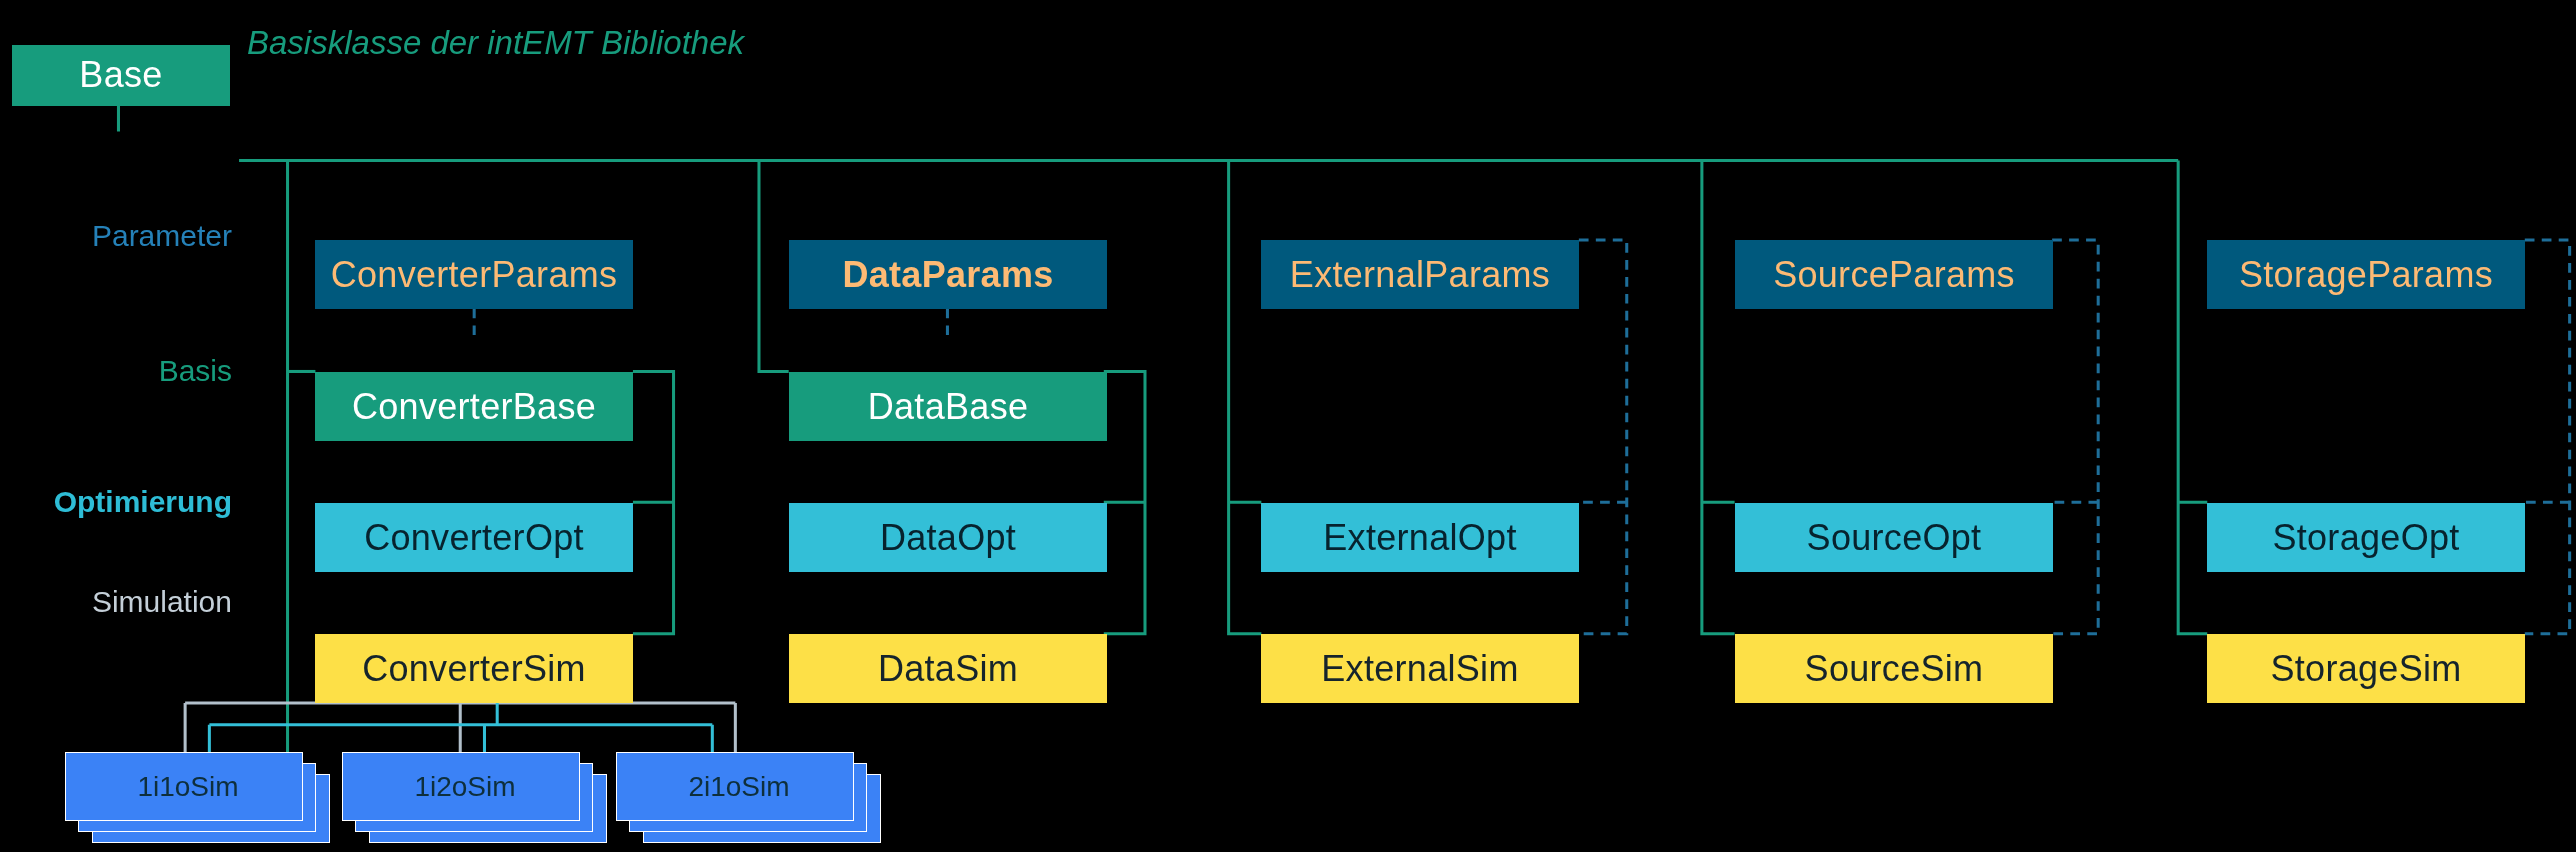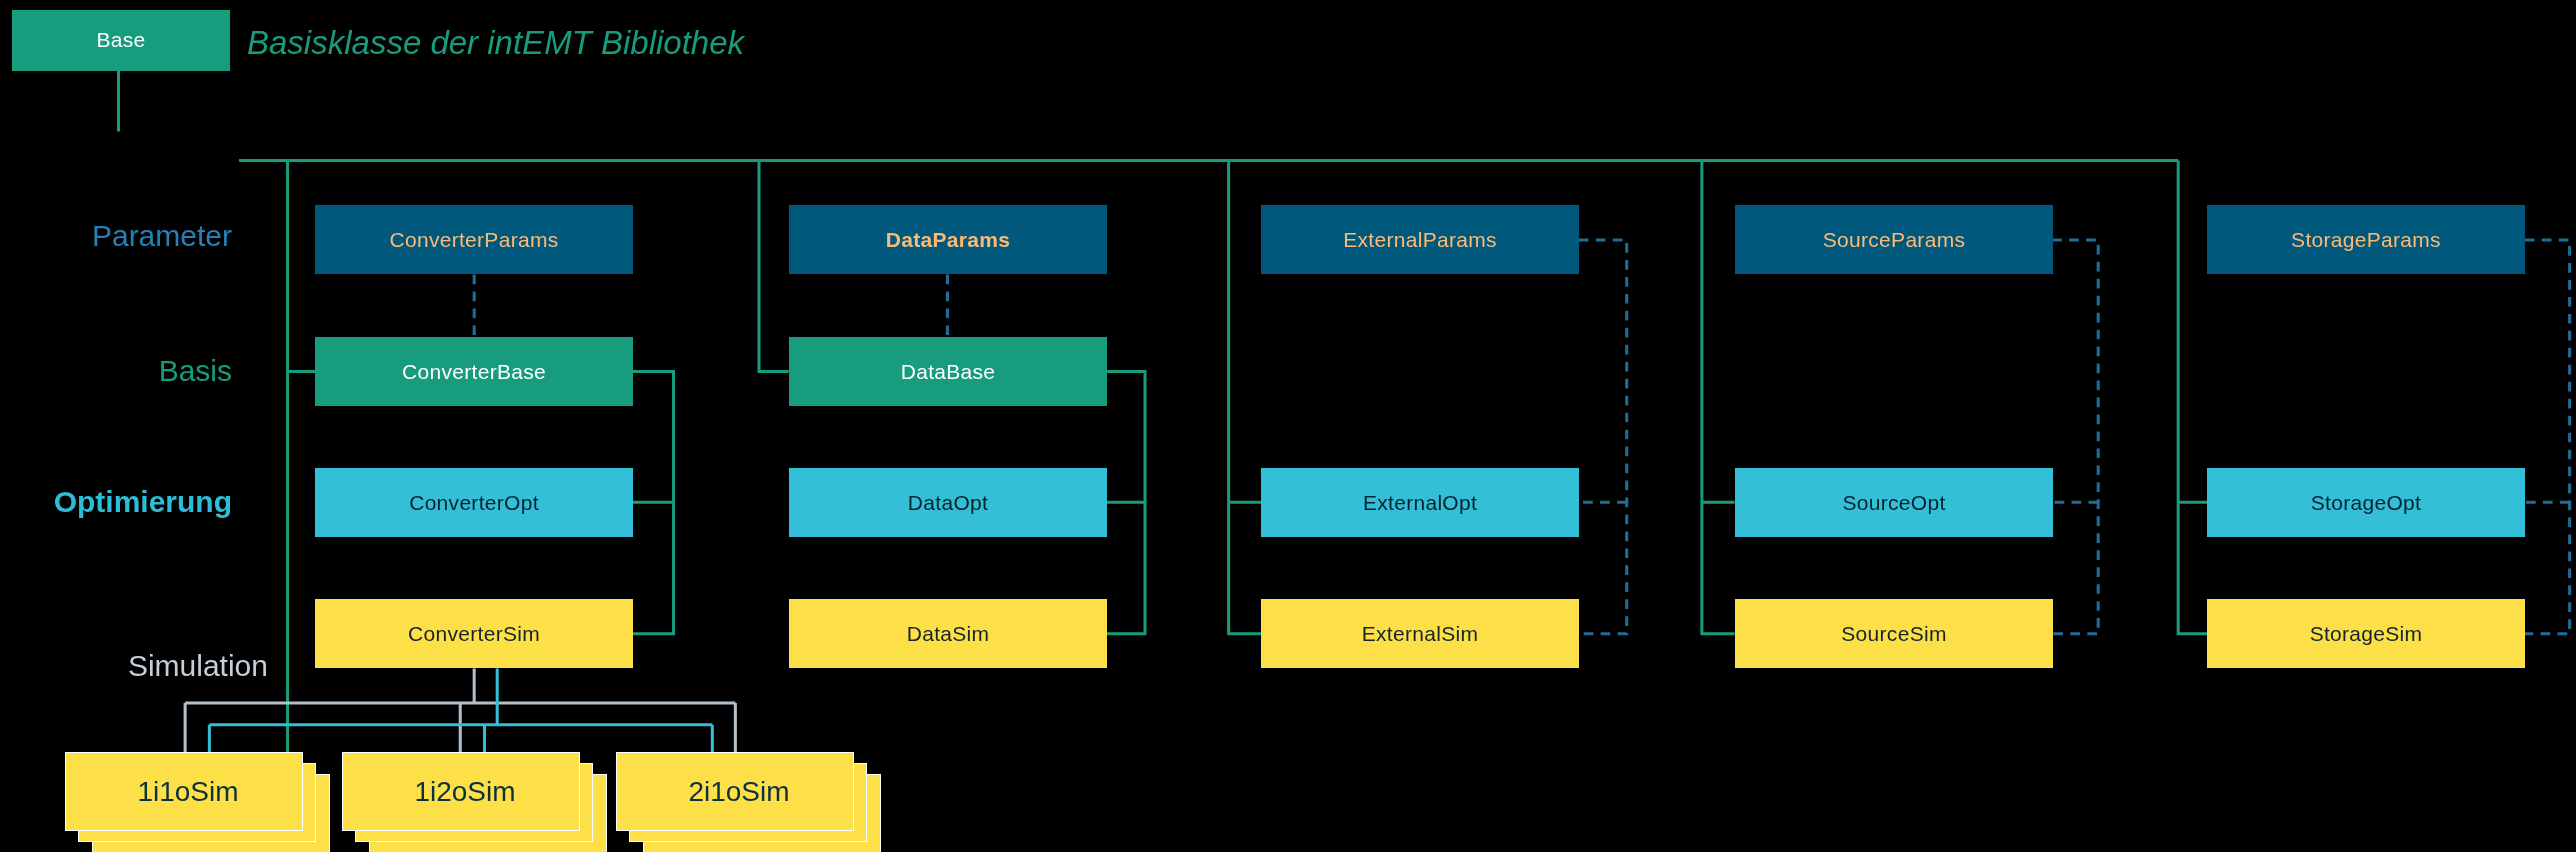--- a/index.html
+++ b/index.html
@@ -8,44 +8,44 @@
     width:2576px;height:852px;
     background:#000;
     font-family:"Liberation Sans", sans-serif;
     overflow:hidden;
   }
   .wires{position:absolute;left:0;top:0;z-index:1;}
   .box{
     position:absolute;z-index:2;
     width:318px;height:69px;
     display:flex;align-items:center;justify-content:center;
-    font-size:21px;letter-spacing:0.3px;
-    box-sizing:border-box;white-space:nowrap;
+    font-size:36px;letter-spacing:0.3px;
+    box-sizing:border-box;white-space:nowrap;margin-top:35px;
   }
   .box.green{background:#179C7D;color:#fff;}
   .box.blue{background:#00597D;color:#fdba74;}
   .box.cyan{background:#33BFD7;color:#07232e;}
   .box.gray{background:#fde047;color:#15242c;}
   .rootbox{width:218px;height:61px;}
   .annotation{
     position:absolute;z-index:2;left:247px;top:24px;
     font-size:33px;font-style:italic;color:#179C7D;white-space:nowrap;
   }
   .rowlabel{
     position:absolute;z-index:2;left:0;width:232px;height:36px;
     text-align:right;font-size:30px;line-height:36px;white-space:nowrap;
   }
   .rl-parameter{color:#2581B8;}
   .rl-basis{color:#179C7D;}
   .rl-optimierung{color:#2EBDD6;font-weight:bold;}
   .rl-simulation{color:#C4CFD8;}
   .stack{position:absolute;z-index:2;width:265px;height:92px;}
   .stack-layer{
-    position:absolute;width:238px;height:79px;
-    background:#fde047;border:1.8px solid #ffffff;box-sizing:border-box;padding-left:8px;
+    position:absolute;width:238px;height:69px;
+    background:#3b82f6;border:1.8px solid #ffffff;box-sizing:border-box;padding-left:8px;
   }
   .stack-layer.back{left:27px;top:22px;}
   .stack-layer.mid{left:13.3px;top:11px;}
   .stack-layer.front{
     left:0;top:0;display:flex;align-items:center;justify-content:center;
     font-size:28px;color:#0e2f3c;white-space:nowrap;
   }
 </style>
 </head>
 <body>
@@ -84,21 +84,21 @@
     </g>
   </svg>
 
   <div class="box green rootbox" style="left:12px;top:9.7px;">Base</div>
 
   <div class="annotation">Basisklasse der intEMT Bibliothek</div>
 
   <div class="rowlabel rl-parameter" style="top:218px;">Parameter</div>
   <div class="rowlabel rl-basis" style="top:353px;">Basis</div>
   <div class="rowlabel rl-optimierung" style="top:484px;">Optimierung</div>
-  <div class="rowlabel rl-simulation" style="top:648px;padding-left:36px;">Simulation</div>
+  <div class="rowlabel rl-simulation" style="top:584px;">Simulation</div>
 
   <div class="box blue" style="left:315px;top:205px;">ConverterParams</div>
   <div class="box green" style="left:315px;top:337px;">ConverterBase</div>
   <div class="box cyan" style="left:315px;top:468px;">ConverterOpt</div>
   <div class="box gray" style="left:315px;top:599px;">ConverterSim</div>
 
   <div class="box blue" style="left:789px;top:205px;font-weight:bold;">DataParams</div>
   <div class="box green" style="left:789px;top:337px;">DataBase</div>
   <div class="box cyan" style="left:789px;top:468px;">DataOpt</div>
   <div class="box gray" style="left:789px;top:599px;">DataSim</div>

